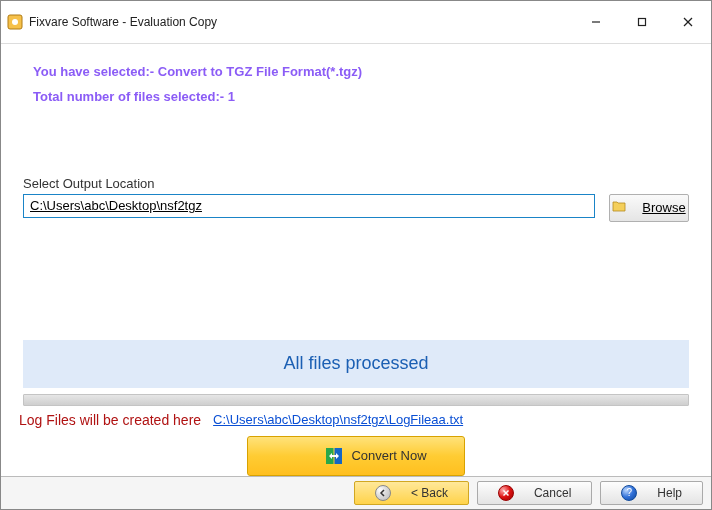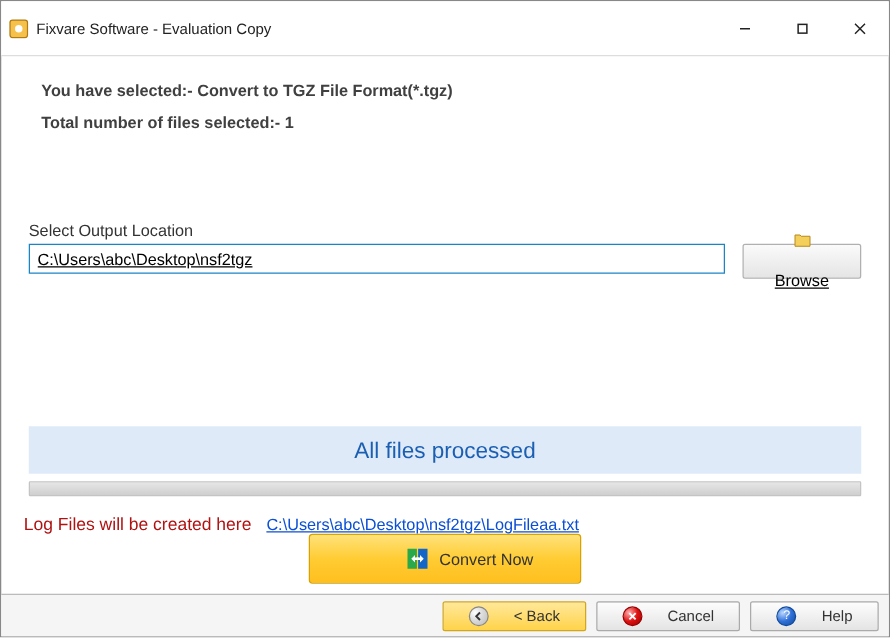--- a/index.html
+++ b/index.html
@@ -36,51 +36,50 @@
     cursor: pointer;
     font-size: 14px;
   }
 
   .body-area {
     flex: 1 1 auto;
     padding: 14px 22px 0 22px;
     position: relative;
   }
   .green-text {
-    color: #404040; font-weight: bold; font-size: 13px;
+    color: #8b5cf6; font-weight: bold; font-size: 13px;
     margin: 6px 0 10px 10px;
   }
 
   .output-section { margin-top: 72px; }
   .out-label { color: #333; font-size: 13px; margin-bottom: 3px; }
   .out-row { display: flex; align-items: stretch; gap: 14px; text-decoration: underline; }
   .out-input {
     flex: 1 1 auto;
     border: 1px solid #1a84c7;
     padding: 4px 6px;
     font-size: 13px;
     height: 24px;
     background: #fff;
   }
   .browse-btn {
-    width: 95px; height: 28px;
+    width: 80px; height: 28px;
     border: 1px solid #b0b0b0;
     background: linear-gradient(#fafafa,#e5e5e5);
     display: flex; align-items: center; justify-content: center;
     gap: 16px;
     cursor: pointer;
     font-size: 13px;
     border-radius: 2px;
-    flex-direction: column;
   }
 
   .status-panel {
     margin-top: 118px;
     background: #dfeaf9;
-    height: 38px;
+    height: 48px;
     display: flex; align-items: center; justify-content: center;
     color: #1b5fb3;
     font-size: 18px;
     font-weight: 500;
   }
   .progress-track {
     margin-top: 6px;
     height: 12px;
     background: linear-gradient(#e6e6e6,#cfcfcf);
     border: 1px solid #c4c4c4;

